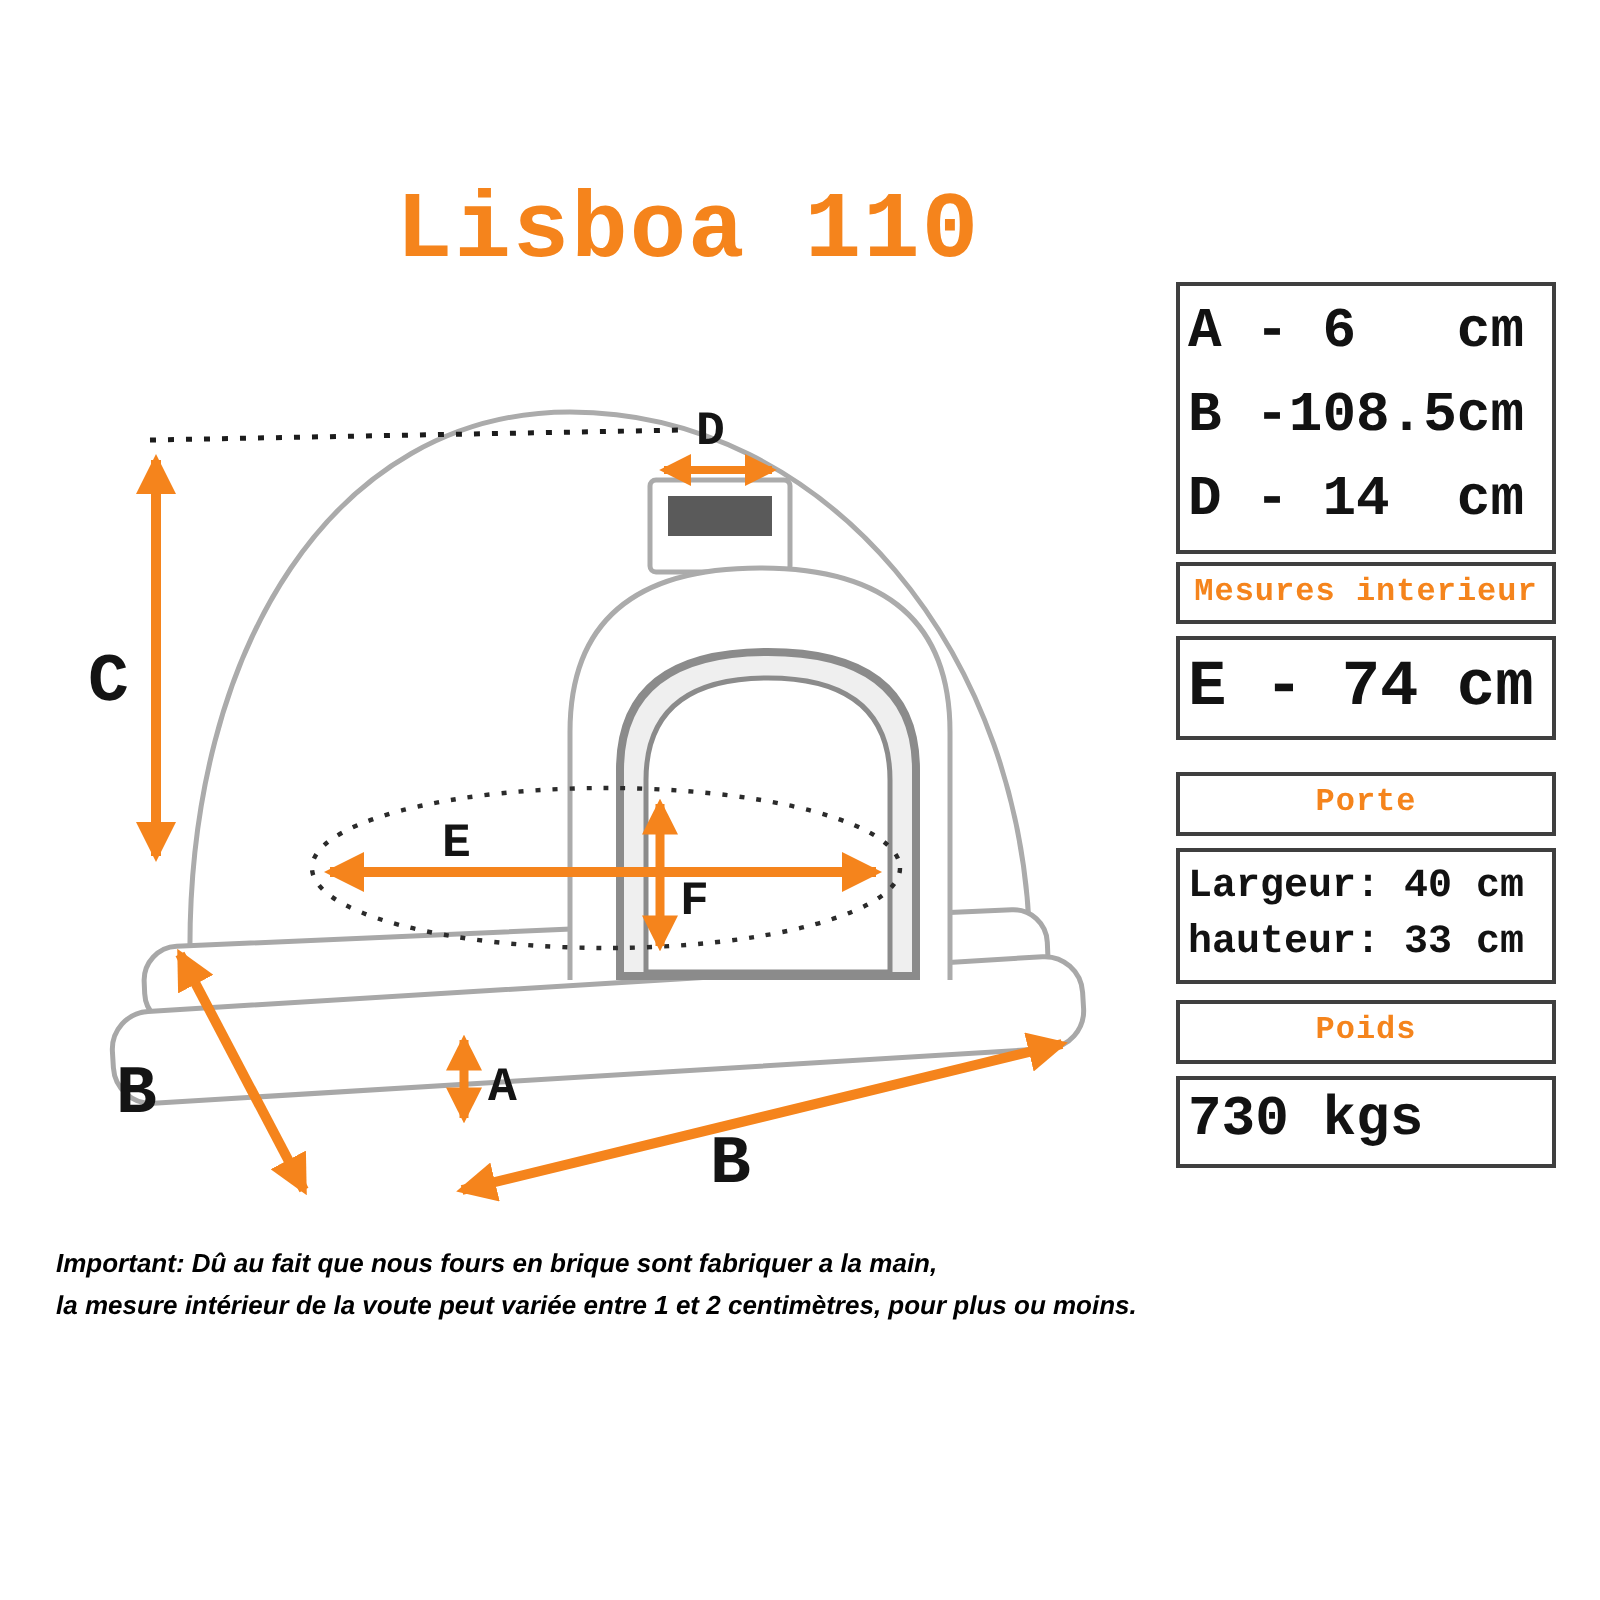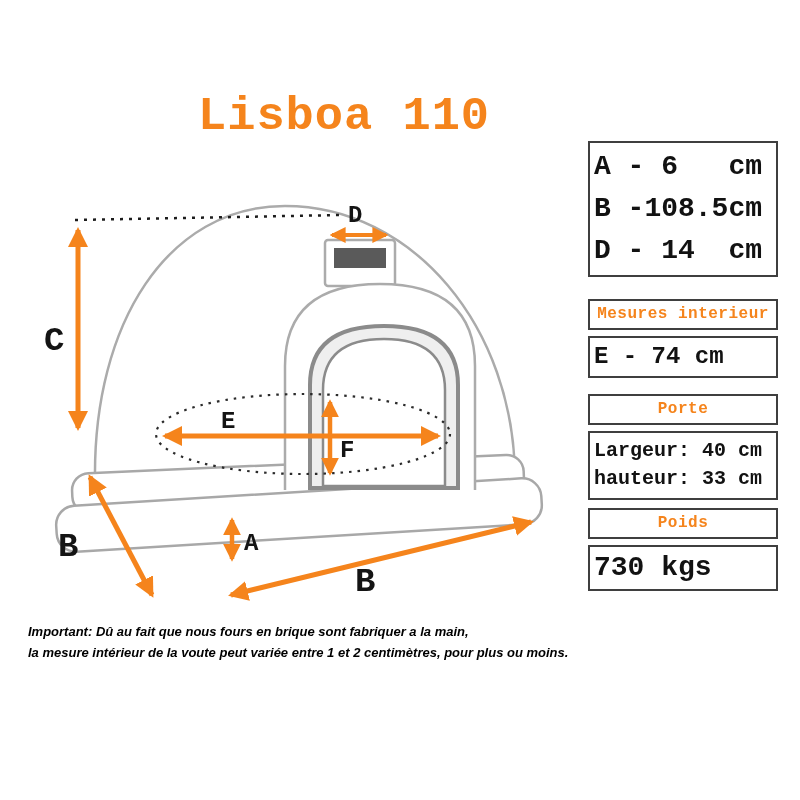--- a/index.html
+++ b/index.html
@@ -5,25 +5,25 @@
   *{box-sizing:border-box;margin:0;padding:0}
   html,body{width:800px;height:800px;background:#ffffff}
   .page{position:relative;width:800px;height:800px;background:#ffffff;overflow:hidden;
         font-family:"Liberation Mono", monospace;}
   .title{position:absolute;left:198px;top:90px;font-size:47px;font-weight:700;
          color:#F5841C;letter-spacing:1px}
   .diagram{position:absolute;left:20px;top:178px;width:550px;height:470px}
   .panels{position:absolute;left:588px;top:141px;width:190px}
   .hdr{border:2px solid #3F3F3F;color:#F5841C;font-weight:700;font-size:16px;line-height:1.2;
        text-align:center;padding:4px 2px;margin-bottom:6px;letter-spacing:.5px;background:#fff}
-  .bod{border:2px solid #3F3F3F;padding:3px 4px;margin-bottom:22px;background:#fff}
+  .bod{border:2px solid #3F3F3F;padding:3px 4px;margin-bottom:4px;background:#fff}
   .m-line{font-weight:700;color:#121212;white-space:pre}
   .bod-ext .m-line{font-size:28px;line-height:1.5}
   .bod-int{margin-bottom:16px}
-  .bod-int .m-line{font-size:24px;line-height:1.32}
+  .bod-int .m-line{font-size:32px;line-height:1.32}
   .bod-porte{margin-bottom:8px;padding:4px}
   .bod-porte .m-line{font-size:20px;line-height:1.42}
   .bod-poids .m-line{font-size:28px;line-height:1.3;text-align:left;white-space:normal}
   .note{position:absolute;left:28px;top:622px;font-family:"Liberation Sans", sans-serif;
         font-style:italic;font-weight:700;font-size:13px;line-height:1.6;color:#000000;white-space:nowrap}
   .lbl{font-family:"Liberation Mono", monospace;font-weight:700;font-size:24px;fill:#141414}
   .lbl-big{font-size:34px}
 </style>
 </head>
 <body>

